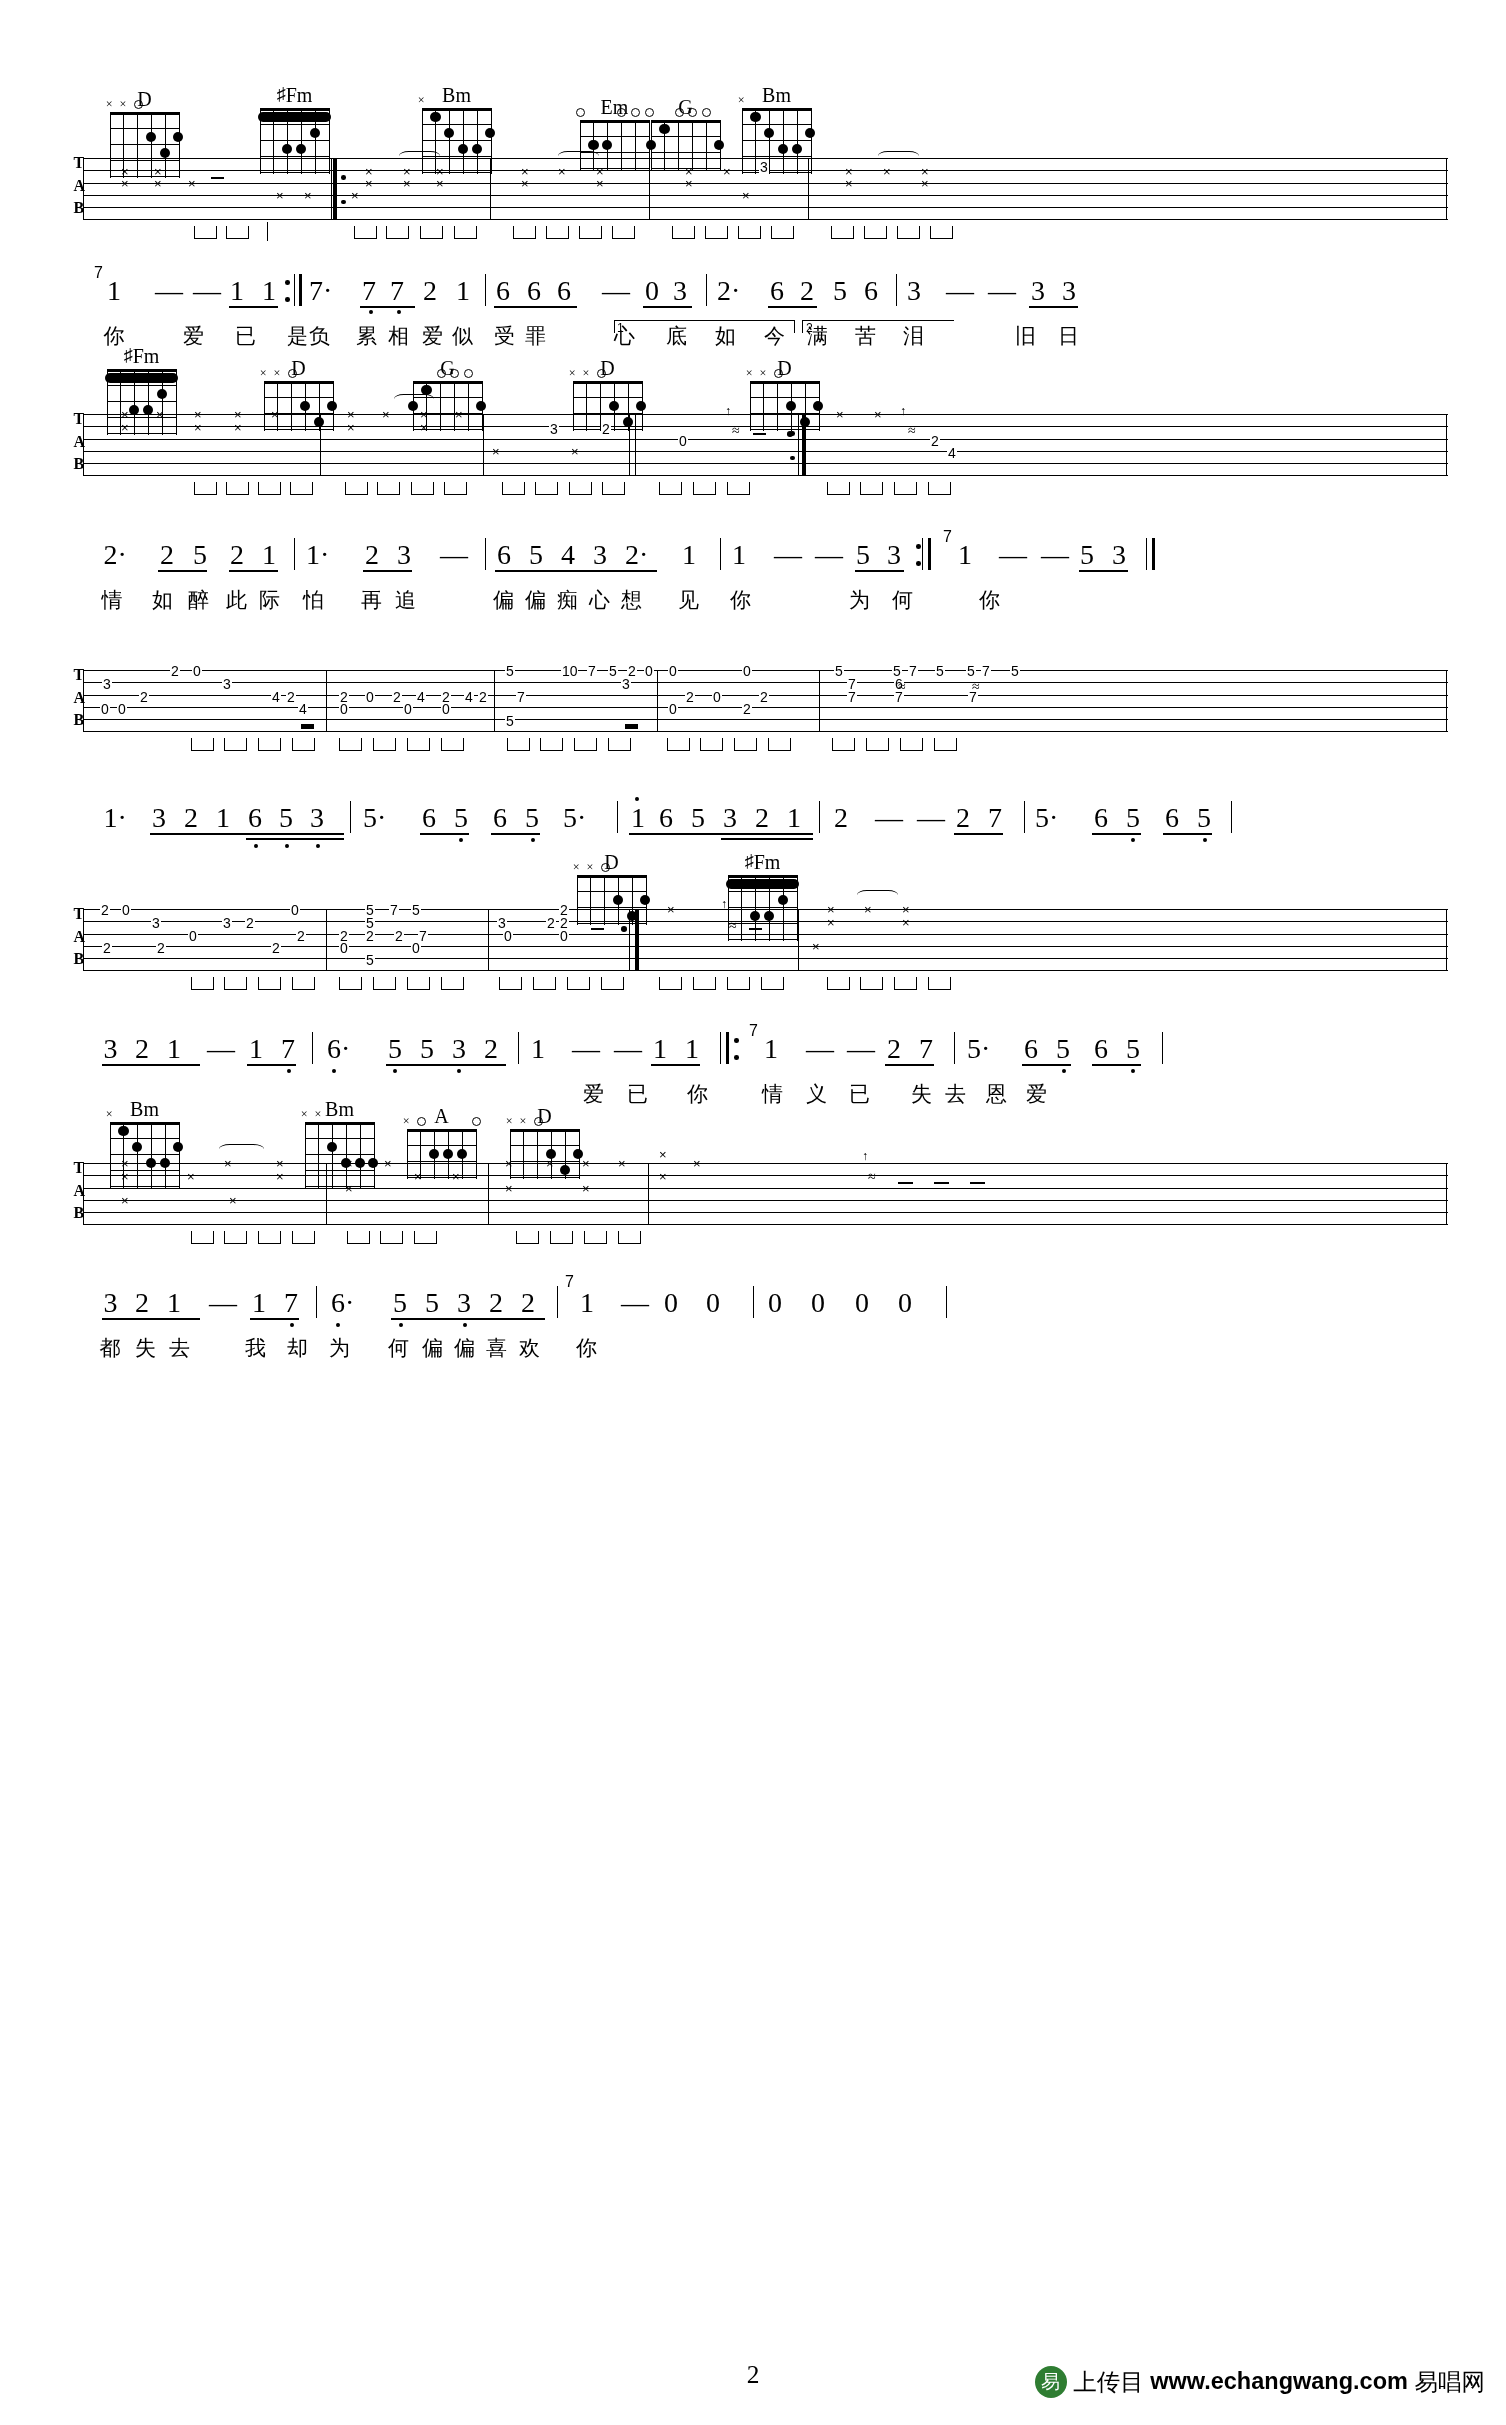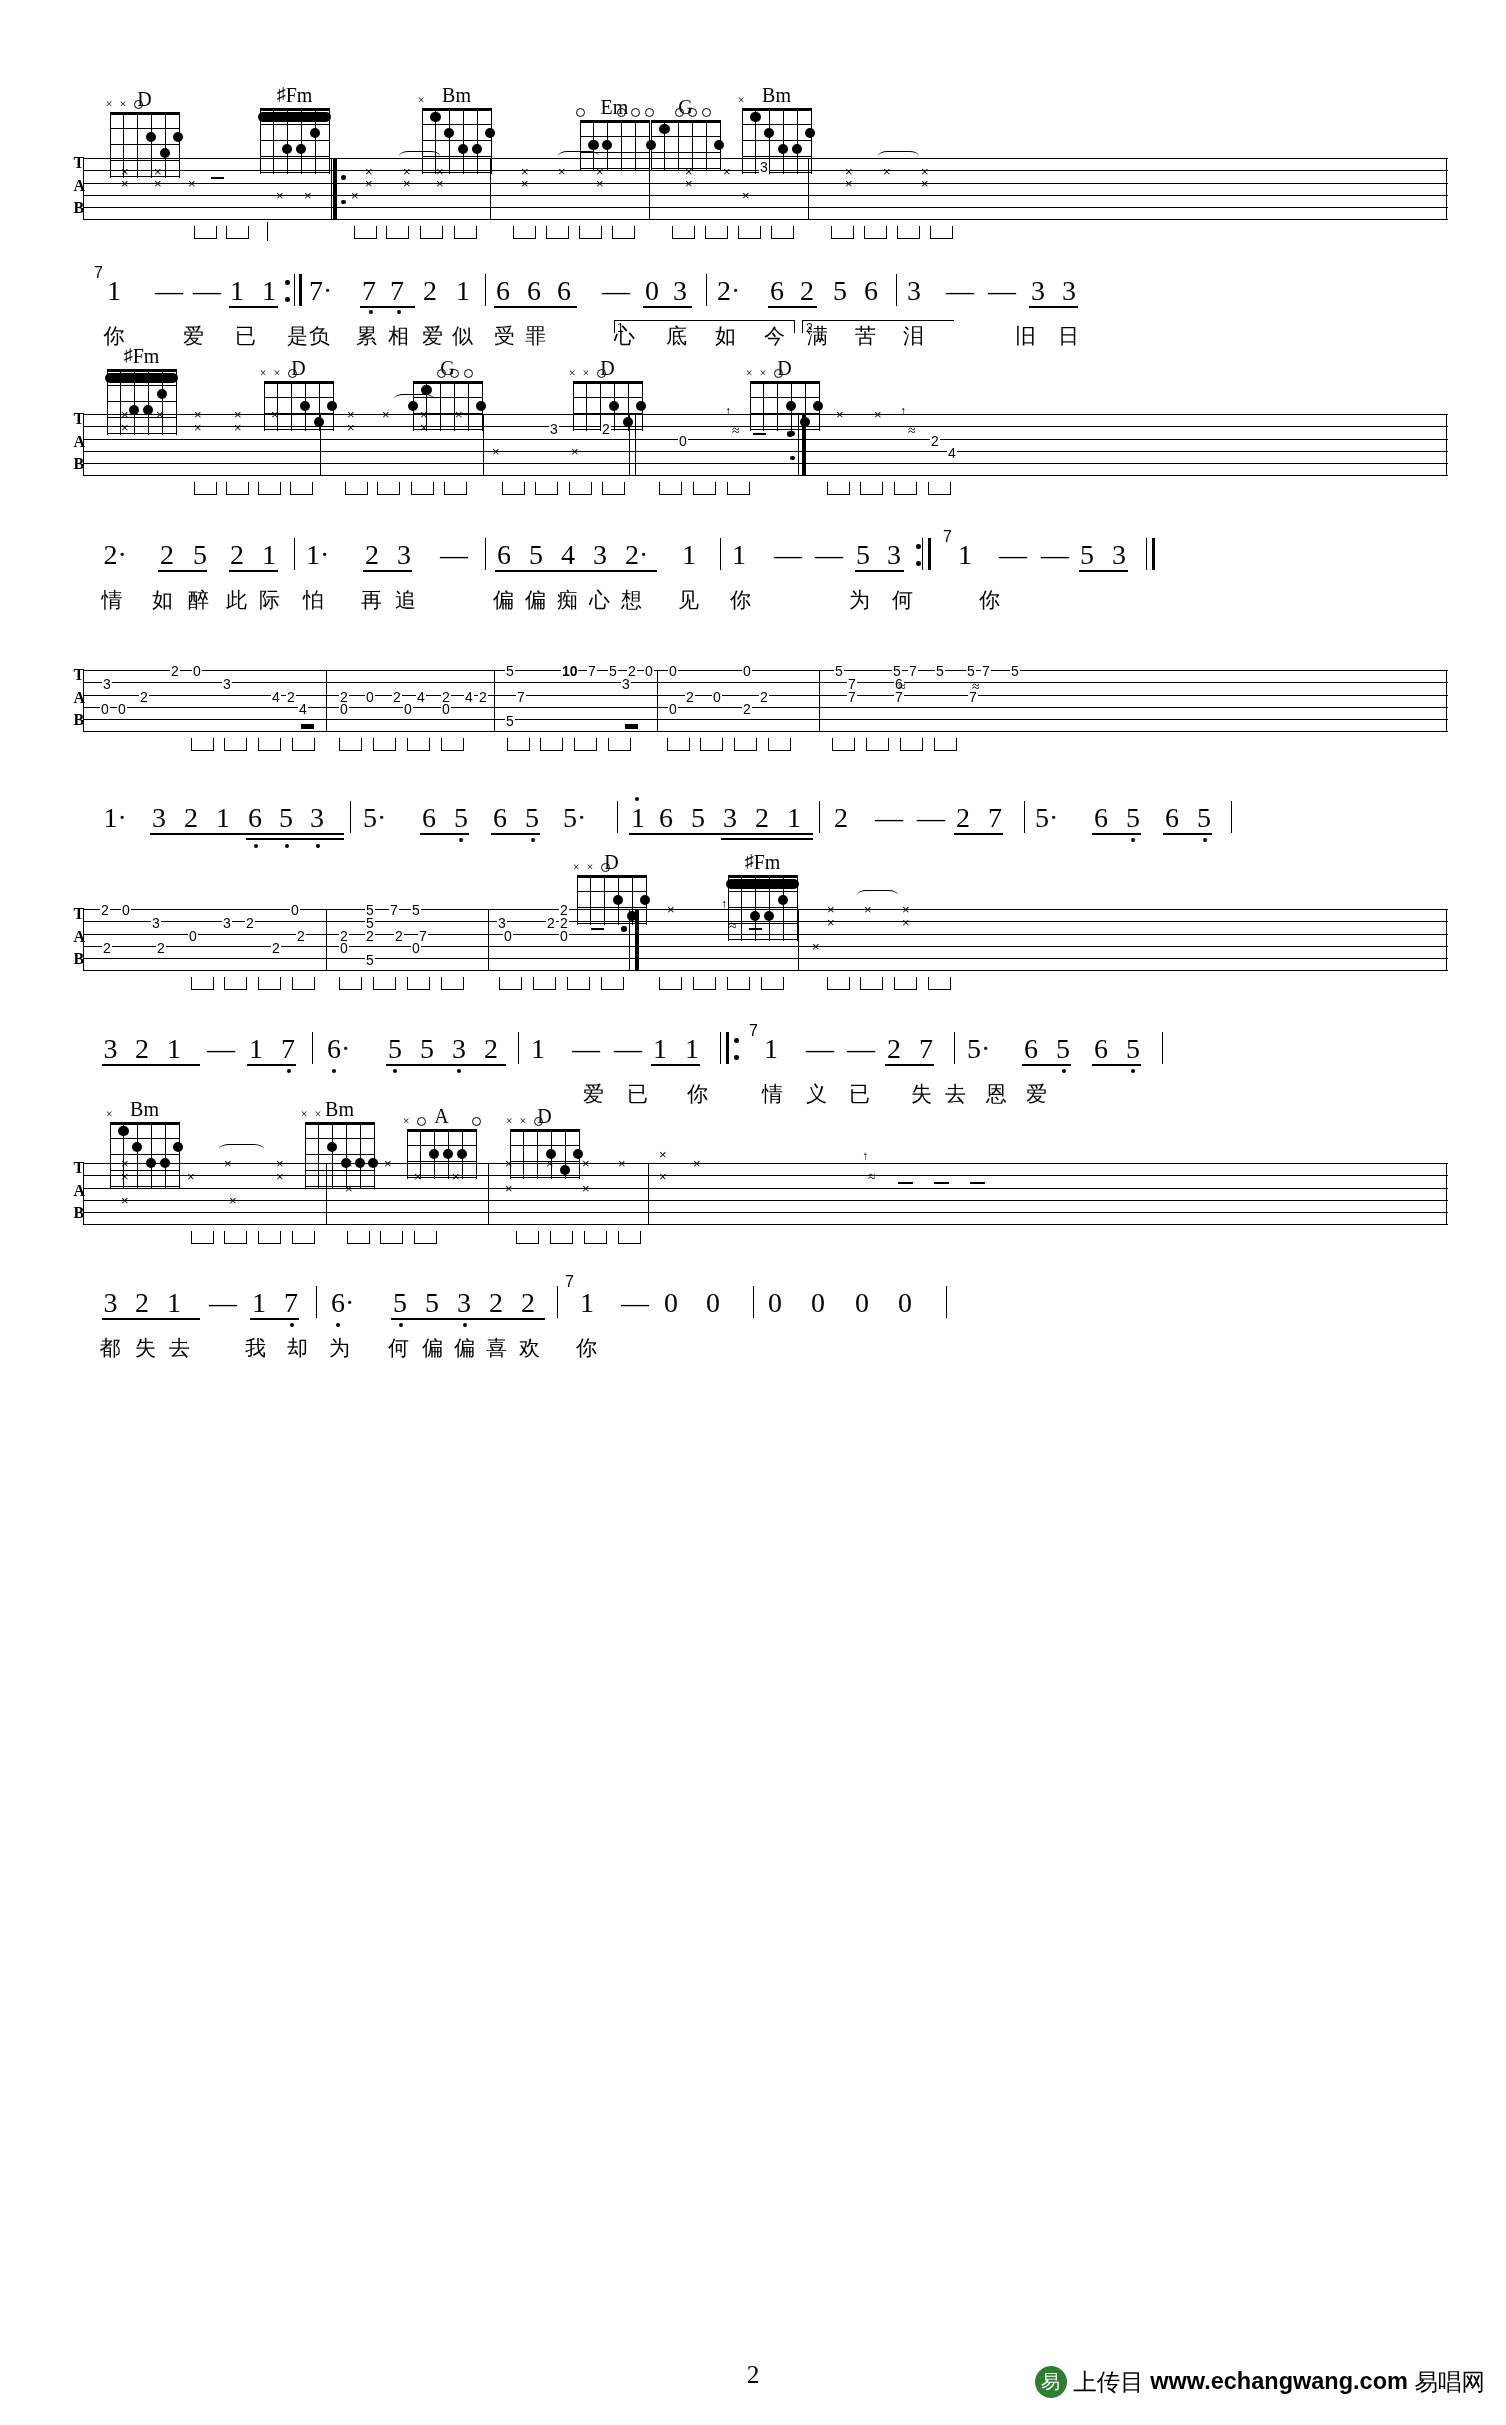--- a/index.html
+++ b/index.html
@@ -679,21 +679,21 @@
     <div class="num" style="left:309px; top:20px;">2</div>
     <div class="num" style="left:333px; top:20px;">4</div>
     <div class="num" style="left:358px; top:20px;">2</div>
     <div class="num" style="left:256px; top:32px;">0</div>
     <div class="num" style="left:320px; top:32px;">0</div>
     <div class="num" style="left:358px; top:32px;">0</div>
     <div class="num" style="left:381px; top:20px;">4</div>
     <div class="num" style="left:395px; top:20px;">2</div>
 
     <div class="num" style="left:422px; top:-5.6px;">5</div>
-    <div class="num" style="left:478px; top:-5.6px;font-weight:bold;">10</div>
+    <div class="num" style="left:478px; top:-5.6px;">10</div>
     <div class="num" style="left:504px; top:-5.6px;">7</div>
     <div class="num" style="left:525px; top:-5.6px;">5</div>
     <div class="num" style="left:544px; top:-5.6px;">2</div>
     <div class="num" style="left:561px; top:-5.6px;">0</div>
     <div class="num" style="left:433px; top:20px;">7</div>
     <div class="num" style="left:422px; top:44px;">5</div>
     <div class="num" style="left:538px; top:6.6px;">3</div>
     <div class="abs" style="left:542px; top:54px; width:13px; height:4.7px; background:#000;"></div>
 
     <div class="num" style="left:585px; top:-5.6px;">0</div>

